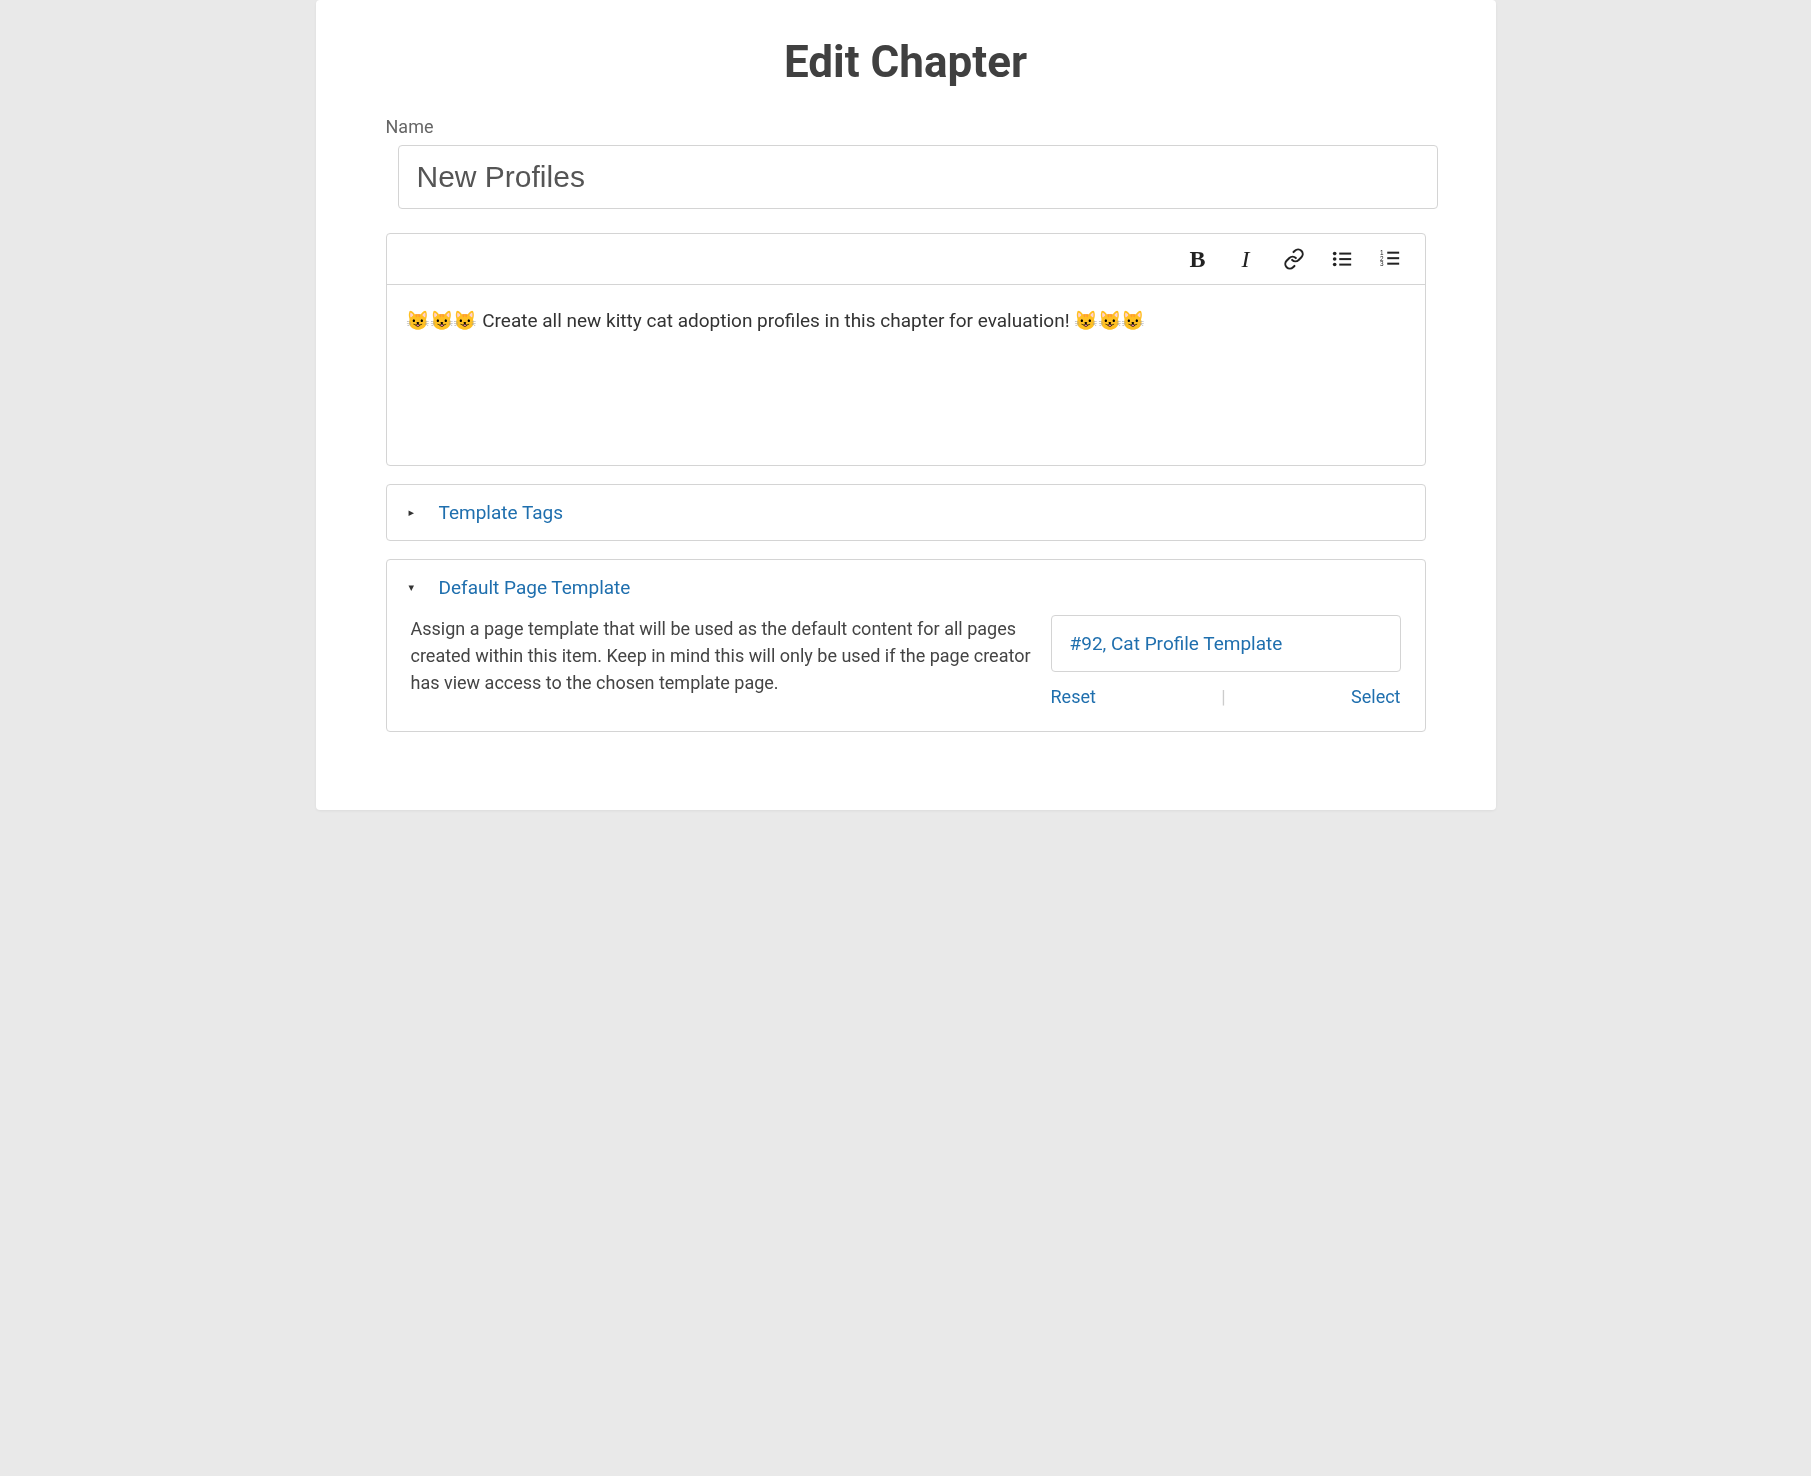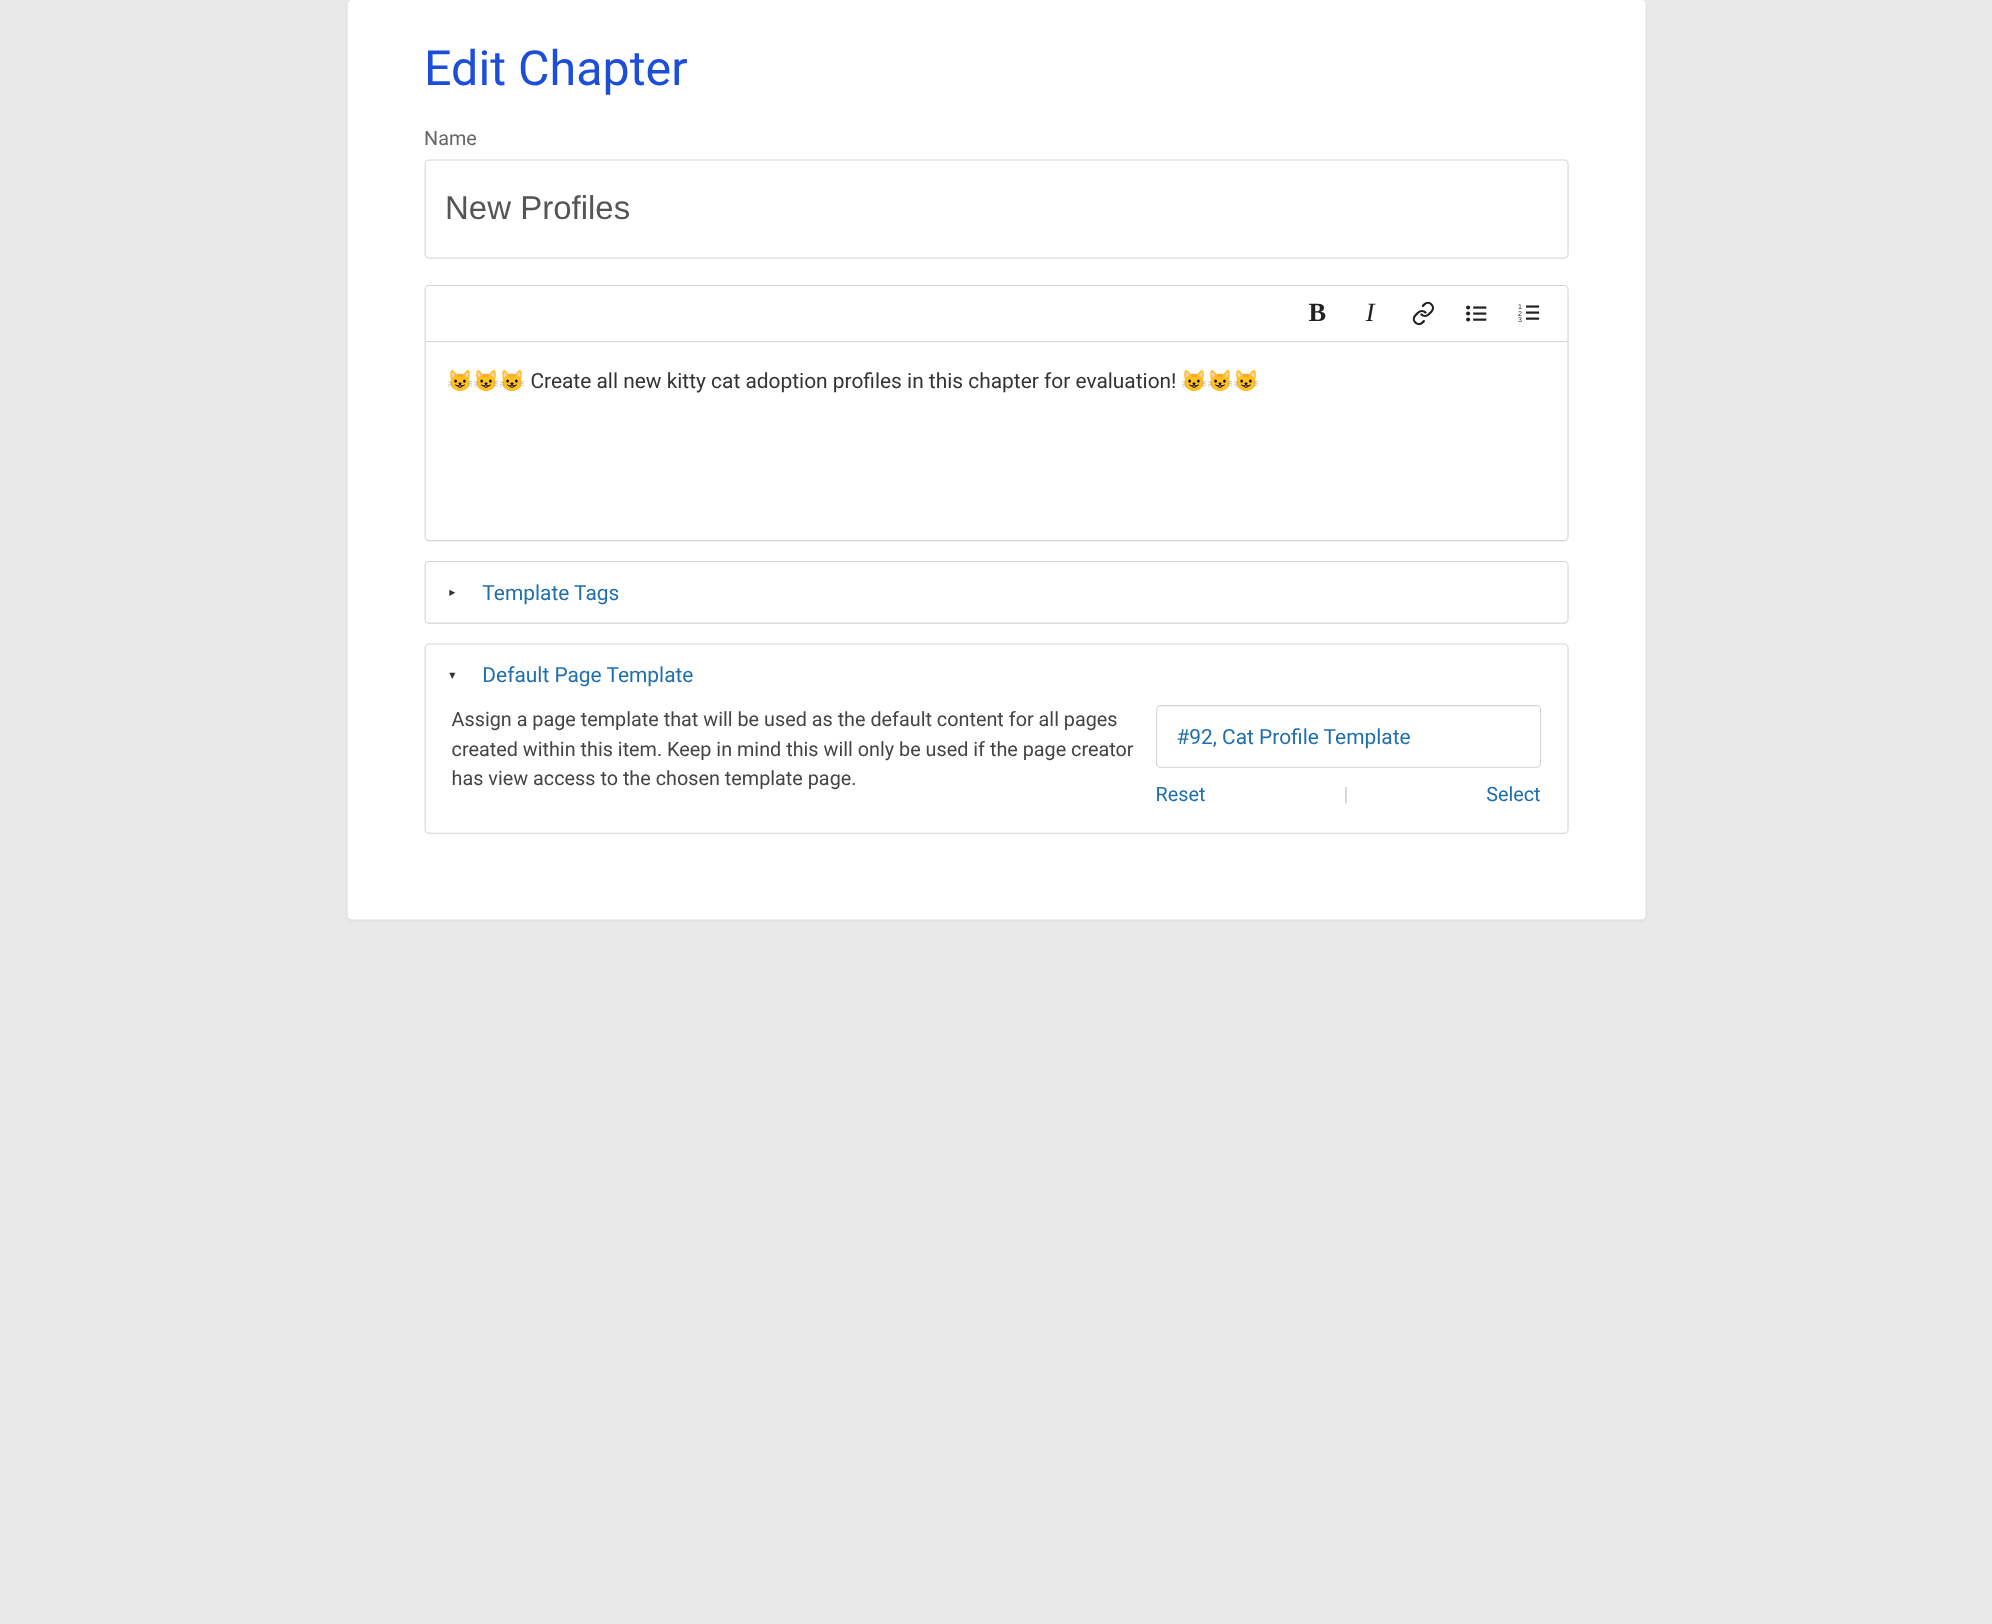--- a/index.html
+++ b/index.html
@@ -13,41 +13,43 @@
   .card {
     background: #fff;
     border-radius: 4px;
     box-shadow: 0 1px 3px rgba(0,0,0,0.06);
     padding: 30px 70px 60px 70px;
     max-width: 1180px;
     margin: 0 auto;
   }
   h1 {
     font-size: 44px;
-    font-weight: 400;
-    color: #1d4ed8;
+    font-weight: 700;
+    color: #404040;
     margin-bottom: 28px;
     margin-top: 6px;
+    text-align: center;
   }
   .field-label {
     font-size: 18px;
     color: #666;
     margin-bottom: 8px;
     display: block;
   }
   .text-input {
     width: 100%;
     border: 1px solid #d4d4d4;
     border-radius: 4px;
-    padding: 27px 18px;
+    padding: 14px 18px;
     font-size: 30px;
     color: #555;
     font-weight: 400;
     background: #fff;
     margin-bottom: 24px;
+    margin-left: 12px;
   }
 
   .editor-wrap {
     border: 1px solid #d4d4d4;
     border-radius: 4px;
     background: #fff;
     margin-bottom: 18px;
   }
   .editor-toolbar {
     display: flex;

